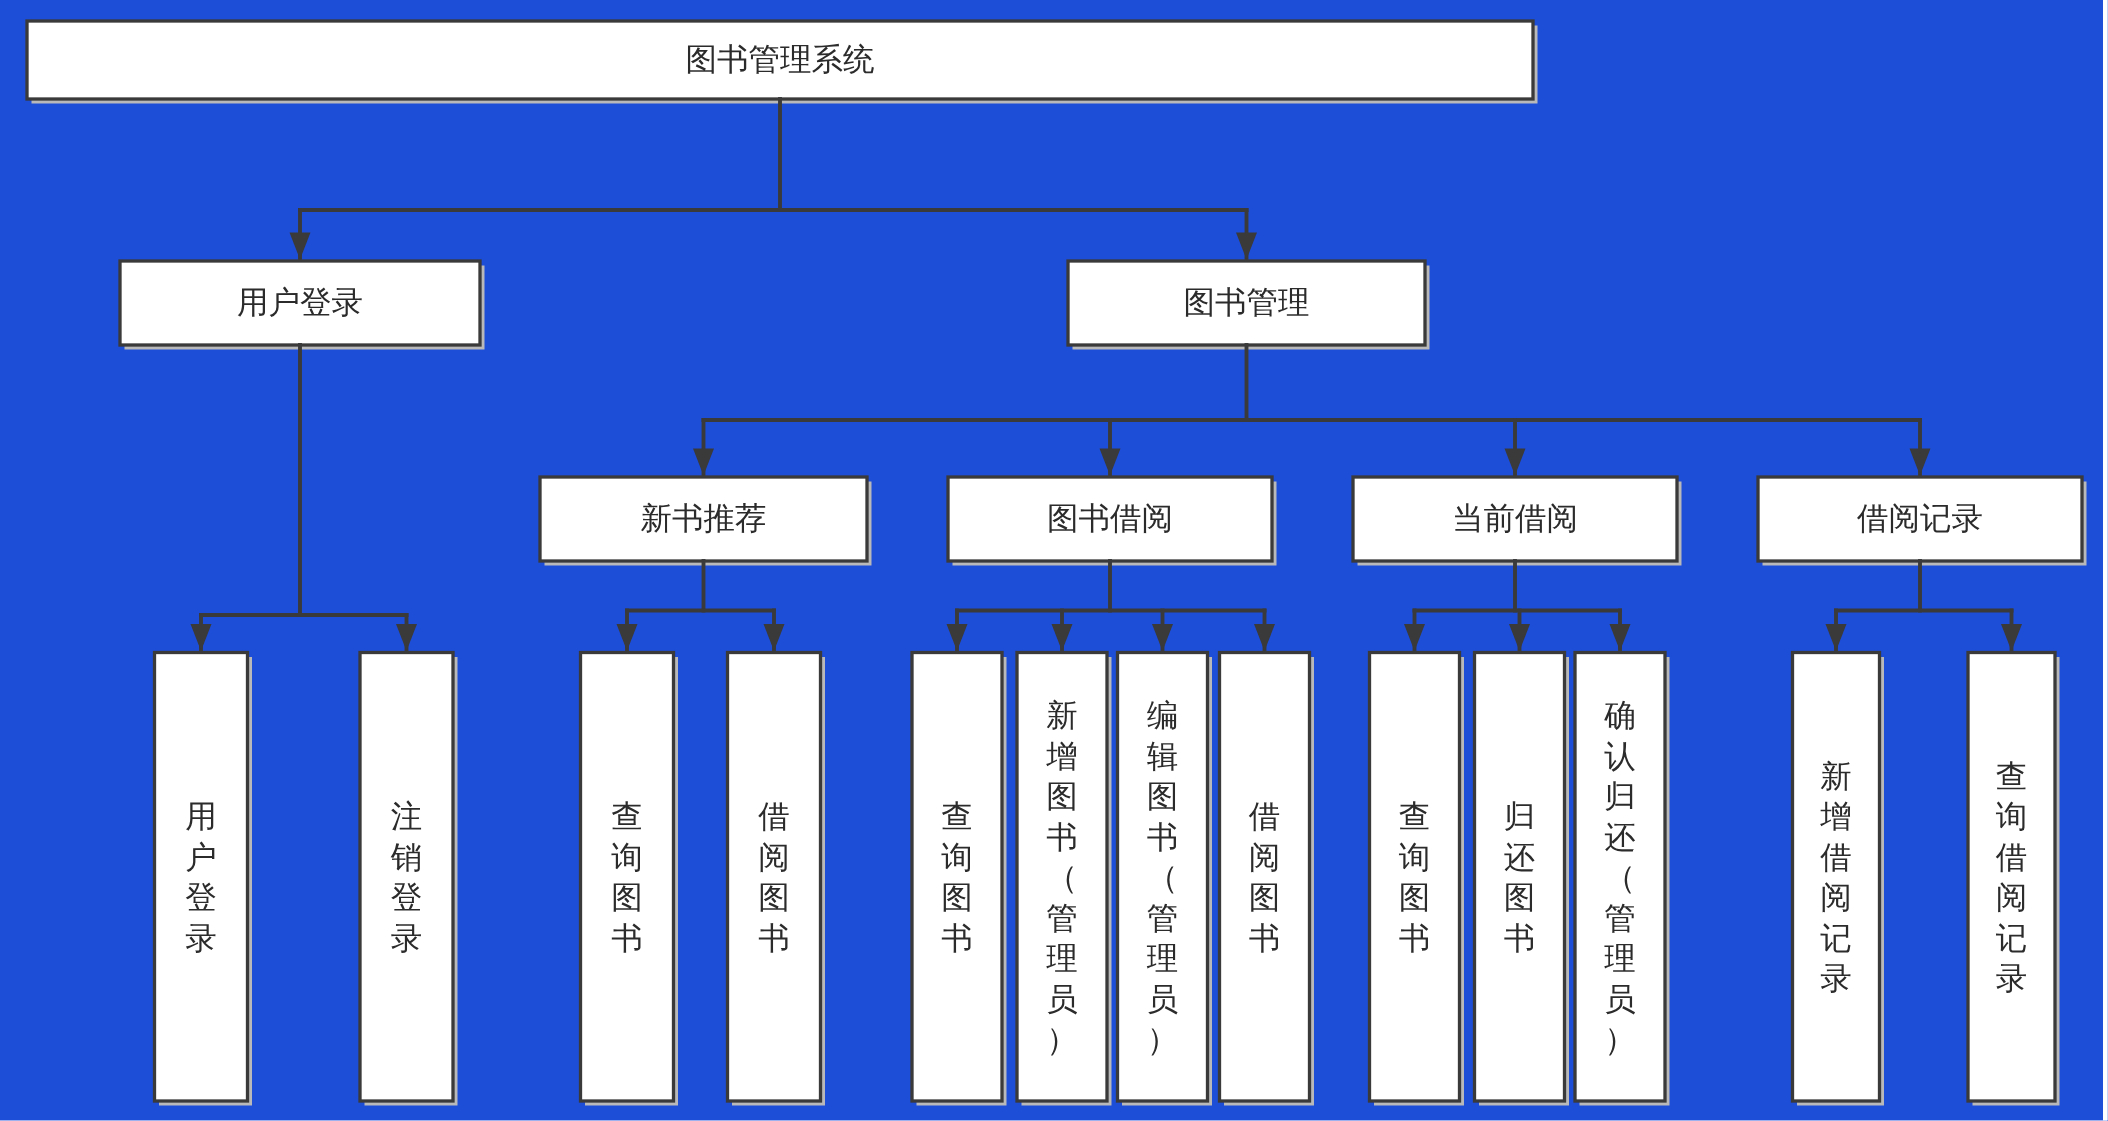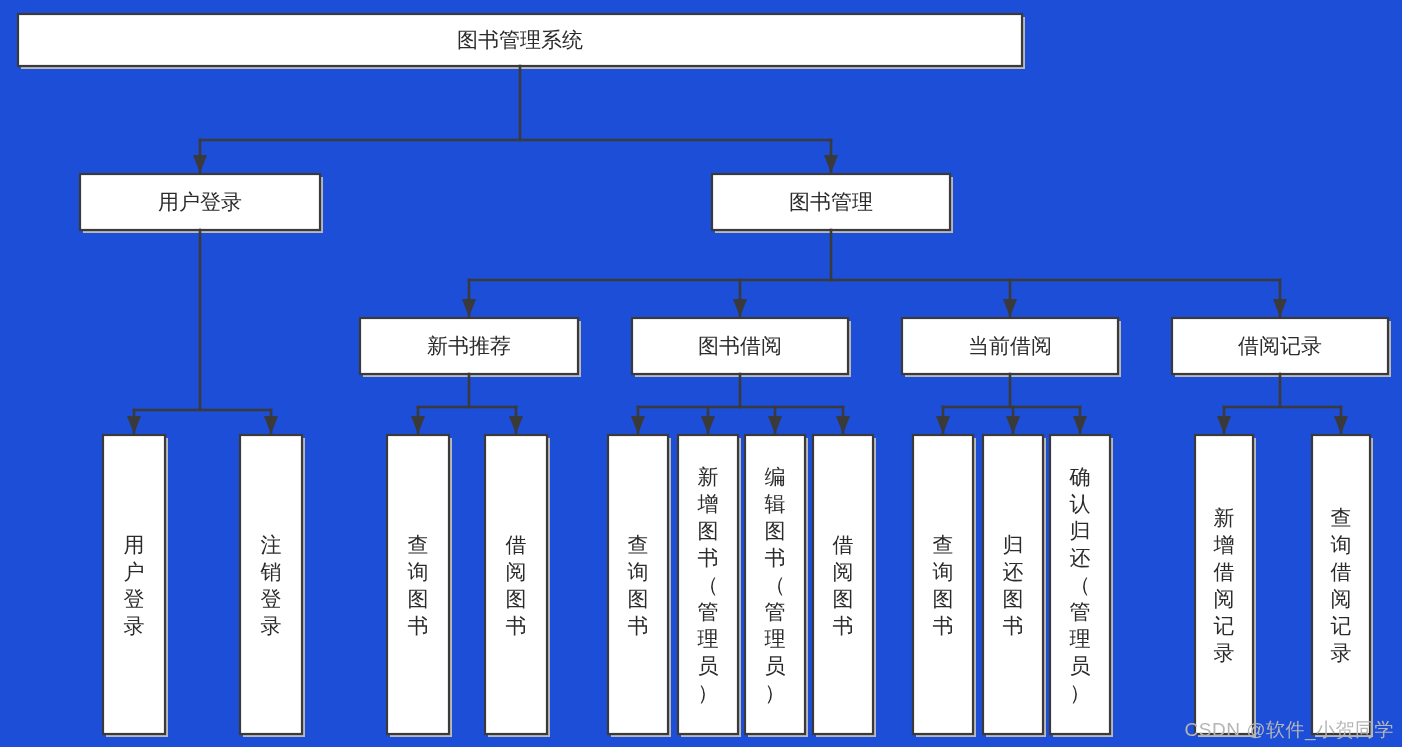--- a/index.html
+++ b/index.html
@@ -278,14 +278,13 @@
         <text x="1341" y="632.56" class="node-label-v">记</text>
         <text x="1341" y="659.56" class="node-label-v">录</text>
       </g>
       <line x1="1280" y1="374" x2="1280" y2="407" class="edge-line"></line>
       <line x1="1224" y1="407" x2="1341" y2="407" class="edge-line"></line>
       <line x1="1224" y1="407" x2="1224" y2="434" class="edge-line"></line>
       <polygon points="1217,416 1231,416 1224,434" class="edge-arrow"></polygon>
       <line x1="1341" y1="407" x2="1341" y2="434" class="edge-line"></line>
       <polygon points="1334,416 1348,416 1341,434" class="edge-arrow"></polygon>
     </svg>
-  <div class="watermark">CSDN @软件_小贺同学</div>
 </div>
 
 </body></html>

